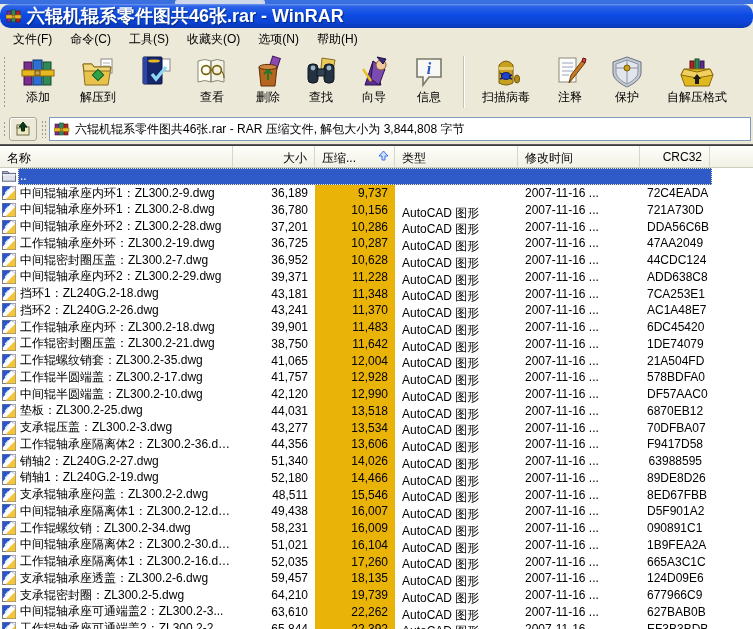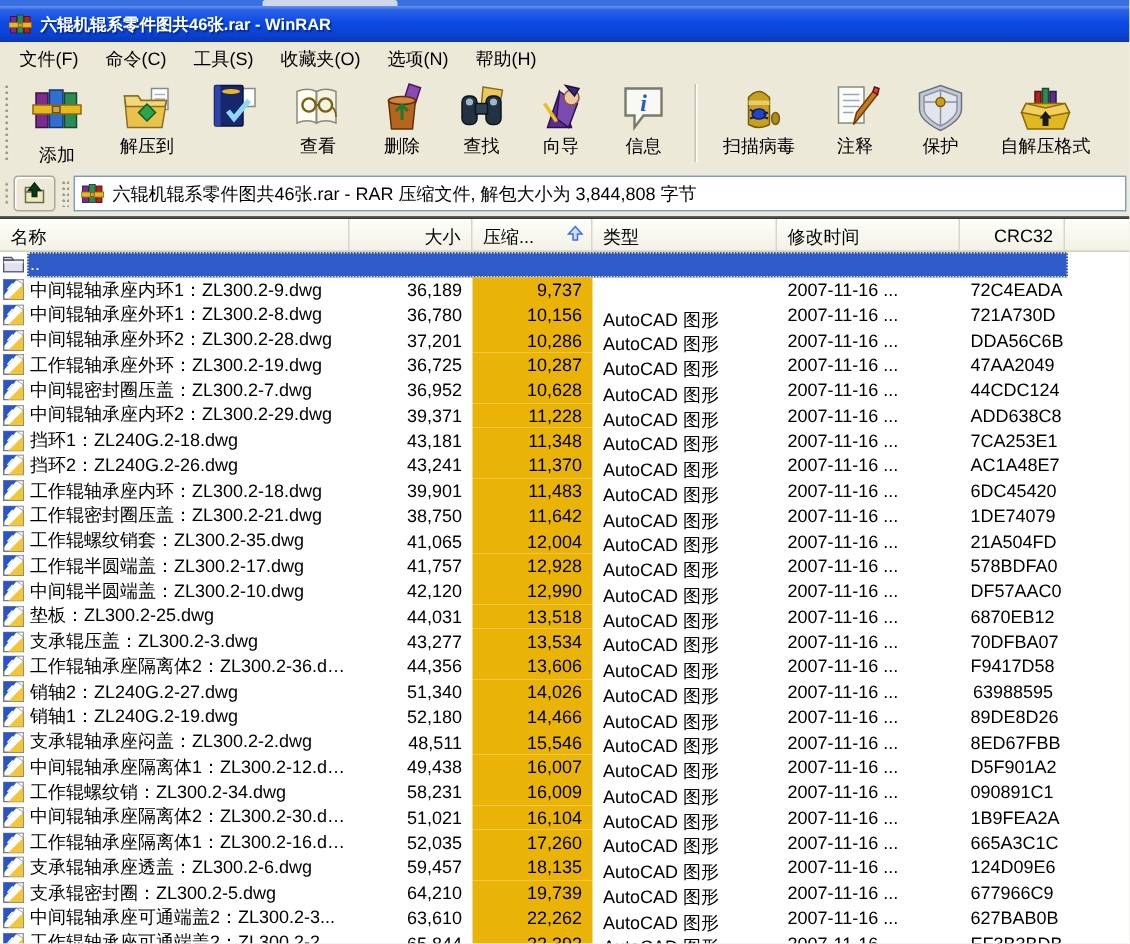--- a/index.html
+++ b/index.html
@@ -6,21 +6,21 @@
   html,body { width:753px; height:629px; overflow:hidden; }
   body { font-family:"Liberation Sans","DejaVu Sans",sans-serif; font-size:12px; background:#ECE9D8; }
   .window { position:relative; width:753px; height:629px; background:#ECE9D8; }
 
   
   .top-strip { height:4px; background:#3A6FE0; position:relative; }
   .top-strip .frag { position:absolute; left:175px; top:0; width:90px; height:4px; background:#cfd8ea; border-radius:2px 2px 0 0; }
 
   .titlebar { height:24px; display:flex; align-items:center; gap:5px; padding:0 6px;
     background:linear-gradient(to bottom,#6f95ef 0%,#2c63e6 10%,#0d4be4 45%,#0b42d2 80%,#0a36b4 100%);
-    color:#fff; font-weight:bold; font-size:11px; text-shadow:1px 1px 1px #032a7e; }
+    color:#fff; font-weight:bold; font-size:18px; text-shadow:1px 1px 1px #032a7e;border-radius:10px; }
 
   .menubar { height:22px; display:flex; align-items:center; padding-left:4px; background:#ECE9D8; }
   .menu-item { padding:3px 9px; color:#000; cursor:default; }
 
   .toolbar { height:64px; display:flex; align-items:flex-start; padding:2px 0 0 9px; position:relative; background:#ECE9D8; }
   .grabber { position:absolute; left:3px; top:6px; bottom:6px; width:3px;
     background-image:radial-gradient(circle,#9a9a8a 1px,transparent 1px); background-size:3px 4px; }
   .tb-btn { display:flex; flex-direction:column; align-items:center; justify-content:flex-start; padding-top:2px; height:58px; cursor:default; }
   .tb-btn .ico { height:36px; display:flex; align-items:center; justify-content:center; }
   .tb-btn .lbl { font-size:12px; color:#000; white-space:nowrap; line-height:14px; }
@@ -85,21 +85,21 @@
       <span class="menu-item">文件(F)</span>
       <span class="menu-item">命令(C)</span>
       <span class="menu-item">工具(S)</span>
       <span class="menu-item">收藏夹(O)</span>
       <span class="menu-item">选项(N)</span>
       <span class="menu-item">帮助(H)</span>
     </div>
 
   <div class="toolbar" id="toolbar">
     <div class="grabber"></div>
-  <div class="tb-btn" style="width: 58px; justify-content: space-between;">
+  <div class="tb-btn" style="width: 58px;">
         <span class="ico">
           <svg width="34" height="34" viewBox="0 0 34 34">
      <rect x="3" y="7" width="8" height="23" fill="#7B2D8E" stroke="#3c1247"></rect>
      <rect x="12" y="5" width="9" height="25" fill="#2E6FD0" stroke="#12386f"></rect>
      <rect x="22" y="7" width="8" height="23" fill="#2E8B57" stroke="#14492c"></rect>
      <rect x="1" y="15" width="32" height="6" fill="#E8B820" stroke="#8a6a08"></rect>
      <rect x="14" y="15.8" width="5" height="4.4" fill="#caa25a" stroke="#6b4e12"></rect>
           </svg>
         </span>
         <span class="lbl">添加</span>

